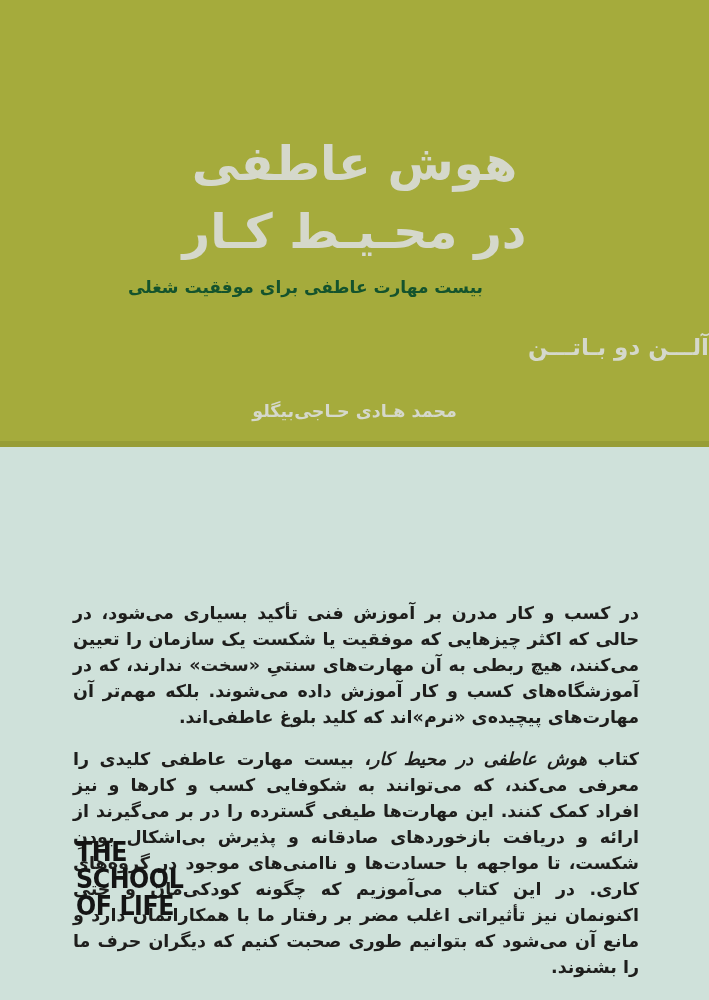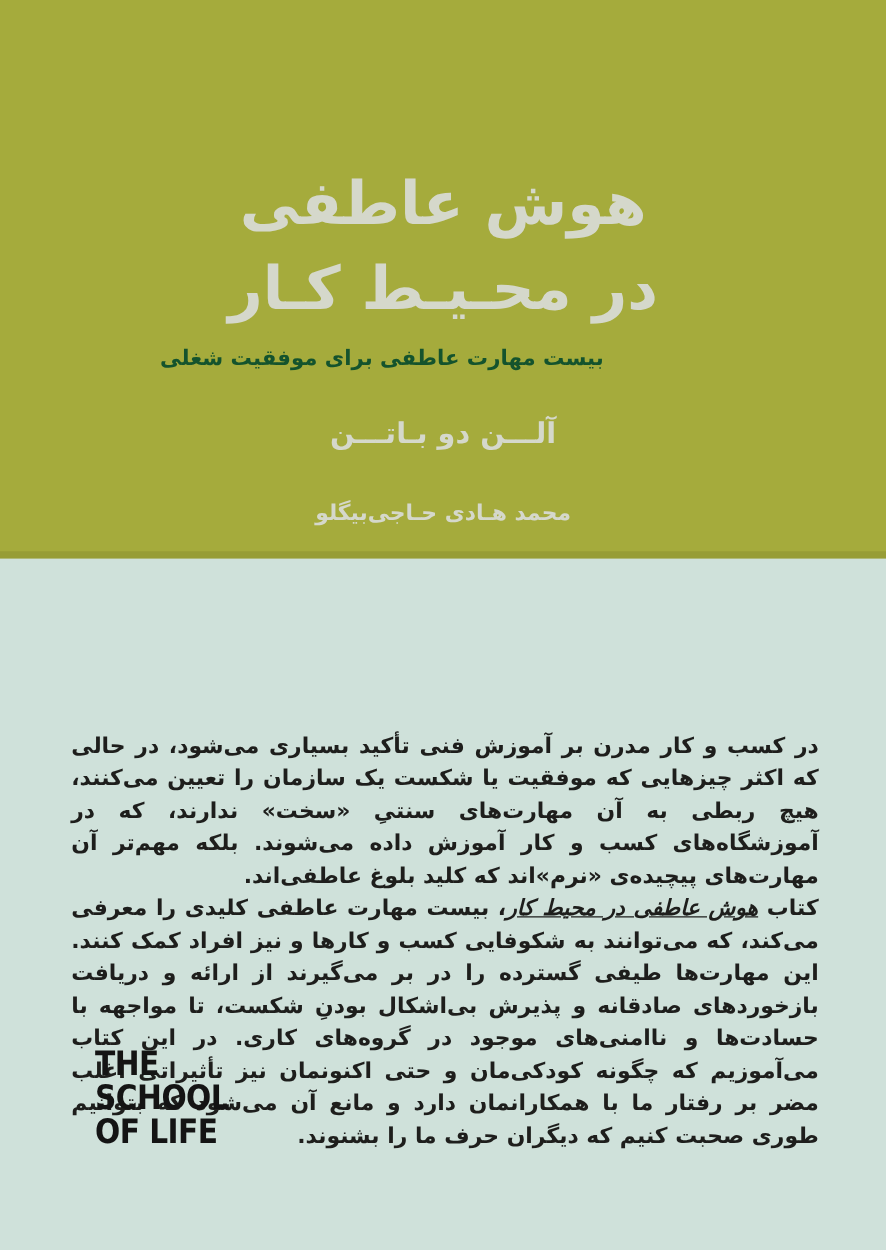--- a/index.html
+++ b/index.html
@@ -50,21 +50,20 @@
     font-weight: bold;
     font-size: 17px;
     line-height: 1.3;
     white-space: nowrap;
   }
   .author {
     position: absolute;
     top: 334px;
     left: 0;
     width: 100%;
-    text-align: center;
     direction: rtl;
     color: #d5d8cb;
     font-weight: bold;
     font-size: 23px;
     line-height: 1.2;
   }
   .translator {
     position: absolute;
     top: 377px;
     left: 0;
@@ -92,22 +91,22 @@
     width: 598px;
     direction: rtl;
     unicode-bidi: embed;
     text-align: justify;
     text-align-last: right;
     color: #1e1e1c;
     font-weight: bold;
     font-size: 17.5px;
     line-height: 26px;
   }
-  .blurb p { margin: 0; padding: 0; }
-  .book-title-inline { font-style: italic; text-decoration: underline; }
+  .blurb p { margin: 16px; padding: 0; }
+  .book-title-inline { font-style: italic; }
 
   .publisher-logo {
     position: absolute;
     top: 391px;           
     left: 76px;
     color: #141414;
     font-weight: bold;
     font-size: 27px;
     line-height: 27px;
     letter-spacing: -0.5px;

